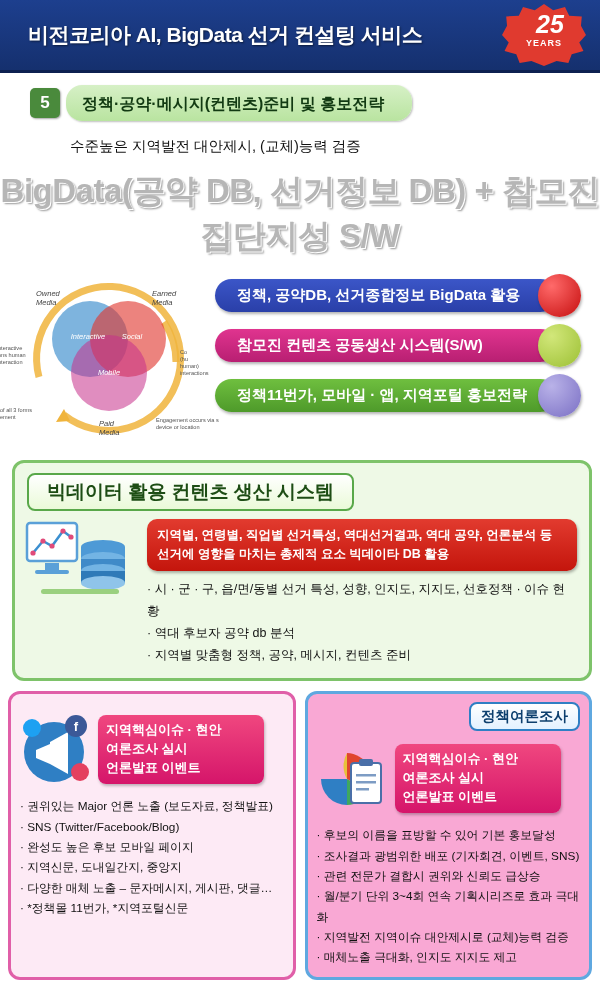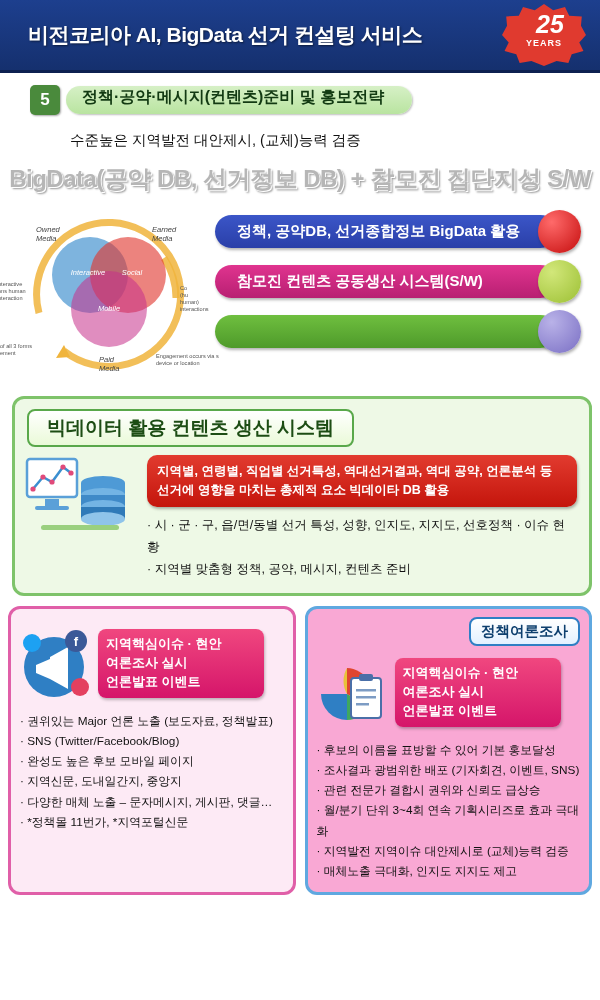--- a/index.html
+++ b/index.html
@@ -50,35 +50,35 @@
   }
   .sec5 .numbox{
     width:30px;height:30px;border-radius:5px;
     background:#4a8a3c;color:#fff;font-weight:bold;font-size:17px;
     display:flex;align-items:center;justify-content:center;
     box-shadow:1px 1px 2px rgba(0,0,0,.35);
   }
   .sec5 .pill{
     background:linear-gradient(#d6f0c6,#b9e4a0);
     border-radius:16px;
-    padding:1px 28px 6px 16px;
+    padding:9px 28px 6px 16px;
     font-size:16px;font-weight:bold;color:#123a12;
     box-shadow:1px 1px 2px rgba(0,0,0,.25);
   }
 
   
   .lead{
     margin:14px 0 0 70px;
     font-size:14.5px;line-height:1.55;color:#111;
   }
 
   
   .bigline{
     text-align:center;
-    font-size:24px;font-weight:bold;
+    font-size:33px;font-weight:bold;
     color:#b6b6b6;
     text-shadow:1px 1px 0 #ffffff, 2px 2px 2px #9a9a9a;
     margin-top:12px;
     letter-spacing:-0.5px;
   }
 
   
   .midrow{position:relative;height:185px;margin-top:6px;}
   .venn{position:absolute;left:4px;top:2px;width:210px;height:180px;}
   .venn .lbl{position:absolute;font-size:7.5px;color:#444;font-style:italic;}
@@ -200,20 +200,21 @@
   <div class="bars">
     <div class="bar bar1">
       <span>정책, 공약DB, 선거종합정보 BigData 활용</span>
       <span class="ball"></span>
     </div>
     <div class="bar bar2">
       <span>참모진 컨텐츠 공동생산 시스템(S/W)</span>
       <span class="ball"></span>
     </div>
     <div class="bar bar3">
+      <span>정책11번가, 모바일 · 앱, 지역포털 홍보전략</span>
       <span class="ball"></span>
     </div>
   </div>
 </div>
 
 <div class="panel">
   <div class="panel-title">빅데이터 활용 컨텐츠 생산 시스템</div>
 
   <svg class="bd-graphic" viewBox="0 0 110 95">
     <rect x="2" y="8" width="50" height="38" rx="3" fill="#ffffff" stroke="#5aa0d8" stroke-width="2.5"></rect>
@@ -235,20 +236,21 @@
     <rect x="16" y="74" width="78" height="5" rx="2.5" fill="#9ad07f"></rect>
   </svg>
 
   <div class="redbox">
     <div>지역별, 연령별, 직업별 선거특성, 역대선거결과, 역대 공약, 언론분석 등</div>
     <div>선거에 영향을 마치는 총제적 요소 빅데이타 DB 활용</div>
   </div>
 
   <div class="bullets">
     <div>· 시 · 군 · 구, 읍/면/동별 선거 특성, 성향, 인지도, 지지도, 선호정책 · 이슈 현황</div>
+    <div>· 역대 후보자 공약 db 분석</div>
     <div>· 지역별 맞춤형 정책, 공약, 메시지, 컨텐츠 준비</div>
   </div>
 </div>
 
 <div class="bottom">
 
   <div class="col col-left">
     <div class="mediarow">
       <svg width="72" height="74" viewBox="0 0 72 74">
         <circle cx="34" cy="40" r="30" fill="#2f7fc4"></circle>

